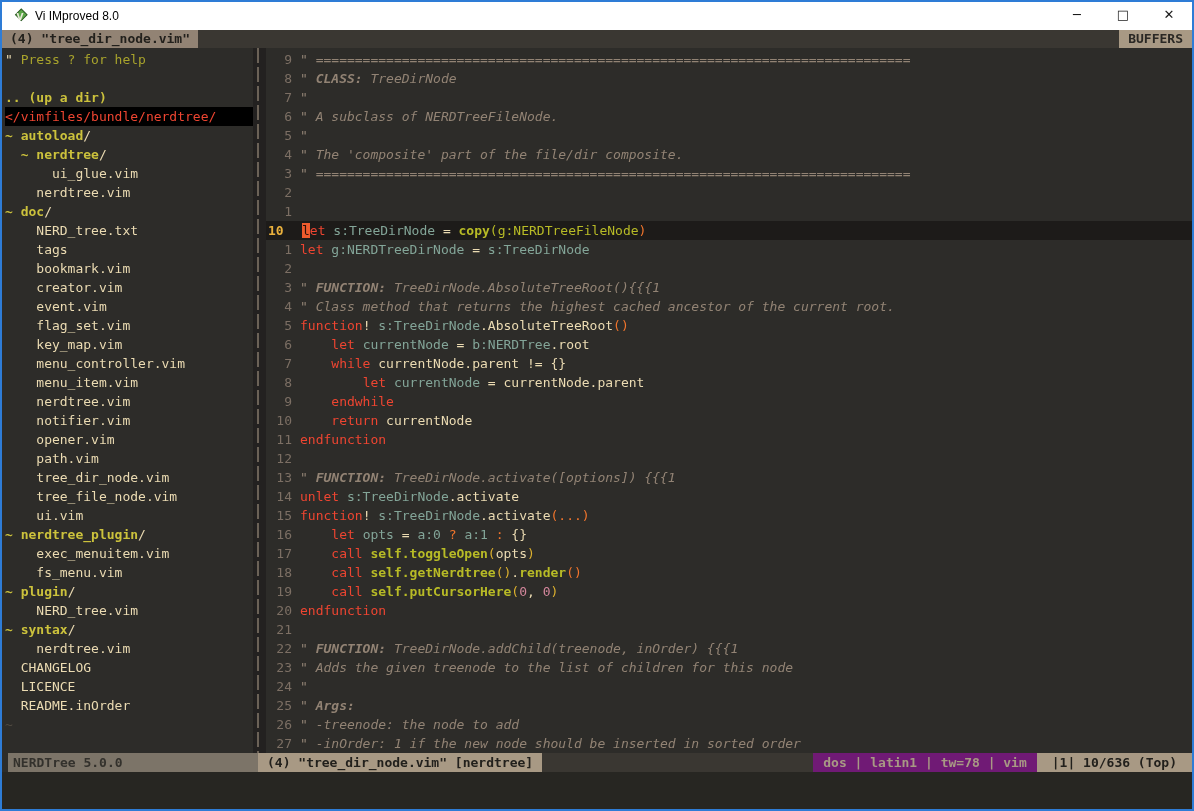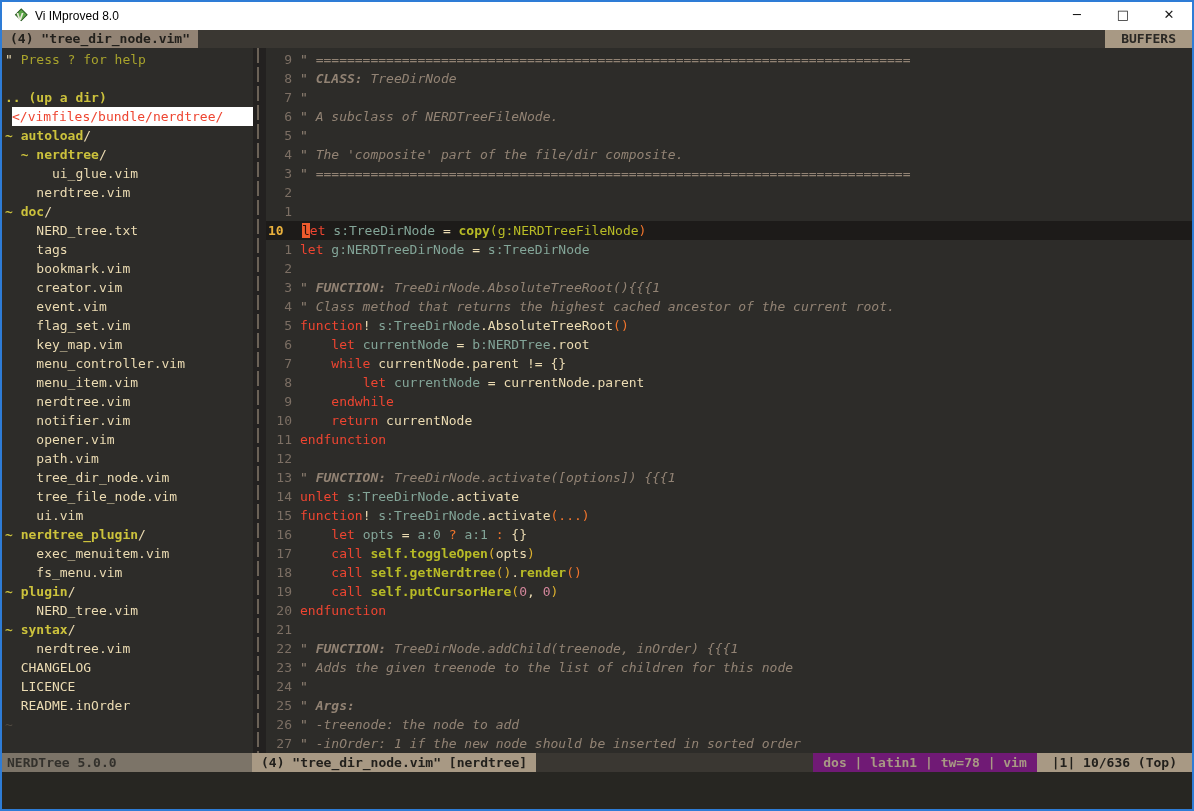--- a/index.html
+++ b/index.html
@@ -8,46 +8,46 @@
   .titlebar{height:28px;flex:none;background:#ffffff;display:flex;align-items:center;
     padding-left:9px;font:12px "Liberation Sans",sans-serif;color:#000;}
   .appicon{width:18px;height:16px;margin-right:6px;flex:none;}
   .wincontrols{margin-left:auto;display:flex;height:100%;}
   .winbtn{width:46px;height:28px;line-height:26px;text-align:center;color:#1a1a1a;
     font-size:13px;font-family:"DejaVu Sans",sans-serif;cursor:default;}
   .tabbar{height:18px;flex:none;background:#3a3732;display:flex;
     font:bold 13px "DejaVu Sans Mono",monospace;line-height:18px;white-space:pre;}
   .tab{background:#928374;color:#22201c;padding:0 8px;}
   .tabspacer{flex:1;}
-  .buffers{background:#a89984;color:#2a2824;padding:0 16px;}
+  .buffers{background:#a89984;color:#2a2824;padding:0 9px;}
   .main{flex:1;display:flex;overflow:hidden;}
   .nerdtree{width:248px;flex:none;padding:2px 0 0 3px;overflow:hidden;
     font:13px "DejaVu Sans Mono",monospace;}
   .vsep{width:13px;flex:none;background:#232120;position:relative;}
   .vsep::before{content:"";position:absolute;left:4px;top:0;bottom:0;width:2px;
     background:repeating-linear-gradient(to bottom,#6b6257 0 15px,rgba(0,0,0,0) 15px 19px);}
   .editor{flex:1;padding-top:2px;overflow:hidden;font:13px "DejaVu Sans Mono",monospace;}
   .row{height:19px;line-height:19px;display:flex;white-space:pre;}
   .num{width:26px;padding-right:8px;text-align:right;color:#7c6f64;flex:none;}
   .lt{flex:1;}
   .cursorline{background:#1d1b19;}
   .cursorline .num{color:#eab13d;font-weight:bold;text-align:left;padding-left:2px;}
-  .rootline{background:#ffffff;margin-left:7px;}
+  .rootline{background:#000000;}
   
   .kw{color:#ee4531}.id{color:#83a598}.fn{color:#b8bb26;font-weight:bold}
   .gv{color:#b8bb26}.y{color:#ddb12e}.o{color:#f2752c}.pu{color:#d3869b}
   .tx{color:#ebdbb2}
   .cm{color:#928374;font-style:italic}
   .cb{color:#928374;font-style:italic;font-weight:bold}
   .cur{background:#ef5b2d;color:#2d1008}
   
   .help{color:#a8a32c}.dir{color:#ccc23c;font-weight:bold}.file{color:#ebdbb2}
   .root{color:#ee4531}.dim{color:#4f4940}
   .statusbar{height:19px;flex:none;display:flex;white-space:pre;
-    font:bold 13px "DejaVu Sans Mono",monospace;line-height:19px;}
+    font:bold 13px "DejaVu Sans Mono",monospace;line-height:19px;margin-left:6px;}
   .st-nerdtree{width:250px;flex:none;background:#7c7468;color:#33312c;padding-left:5px;box-sizing:border-box;}
   .st-file{background:#a89984;color:#22201c;padding:0 9px;}
   .st-fill{flex:1;background:#3a3732;}
   .st-flags{background:#701a75;color:#a89984;padding:0 10px;}
   .st-pos{background:#a89984;color:#22201c;padding:0 15px;}
   .cmdline{height:37px;flex:none;background:#272622;}
 </style>
 </head>
 <body>
 

